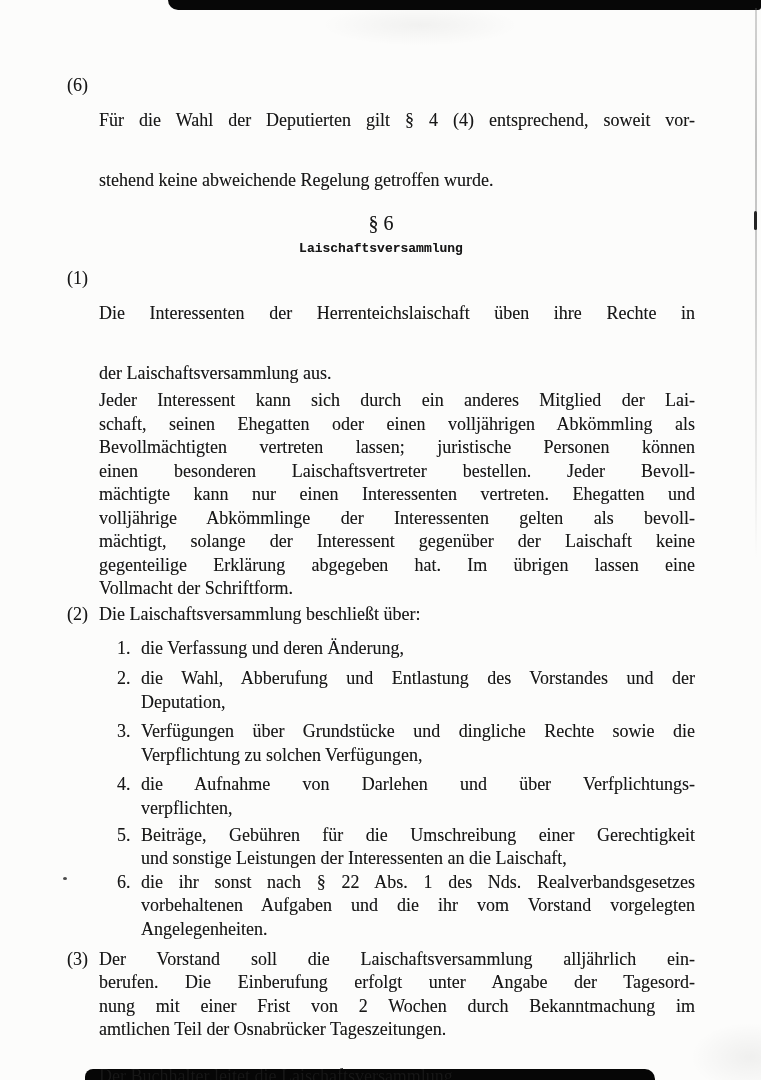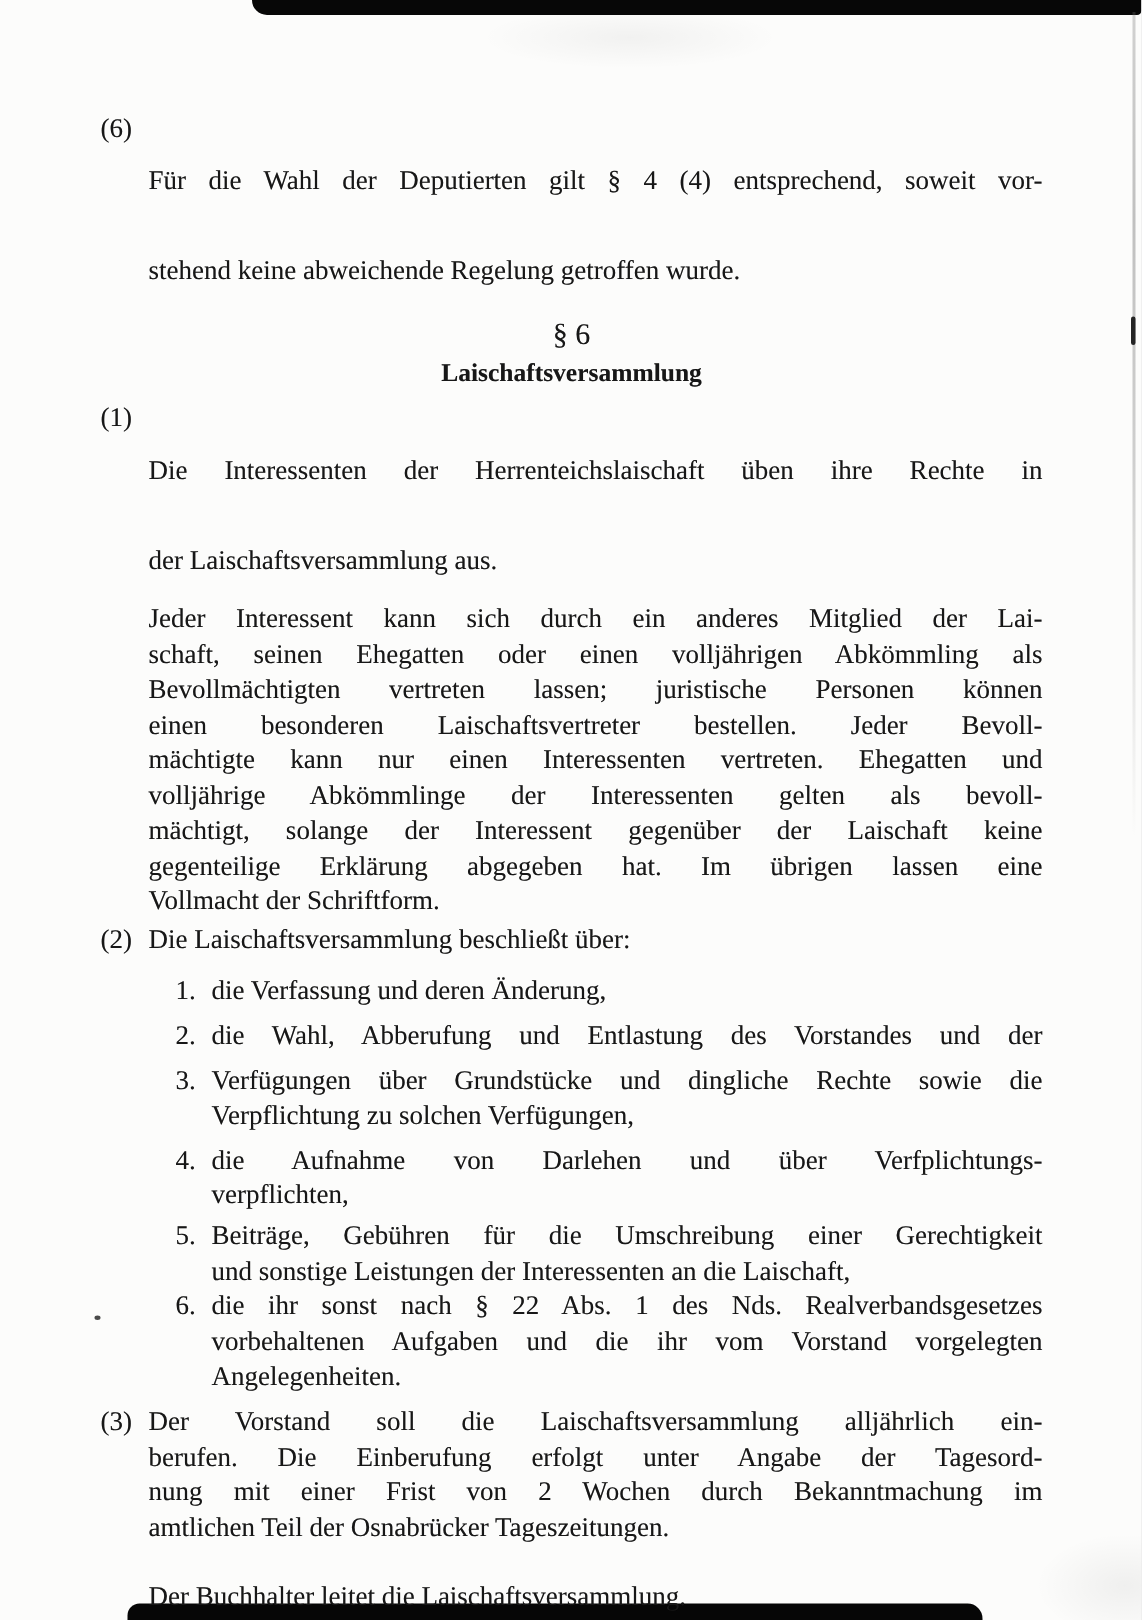--- a/index.html
+++ b/index.html
@@ -37,29 +37,29 @@
   .clause,.item{display:flex;align-items:flex-start;}
   .label{flex:0 0 32px;}
   .item{margin-left:50px;}
   .item .label{flex:0 0 24px;}
   .para{padding-left:32px;}
   .lines{flex:1 1 auto;min-width:0;}
   .line{white-space:nowrap;}
   .line.j{text-align:justify;text-align-last:justify;}
   .line.last{text-align:right;text-align-last:left;}
   .center,.center_bold{text-align:center;}
-  .center_bold{font-weight:bold;font-size:17px;}
+  .center_bold{font-weight:bold;font-size:13px;font-family:Liberation Mono, monospace;}
   [data-name="section-number"]{font-size:20px;}
 
   
   [data-name="clause-6"] .line,[data-name="clause-1"] .line{line-height:26.5px;margin-top:33px;}
   [data-name="section-number"]{margin-top:18.5px;}
   [data-name="section-title"]{margin-top:2px;}
   [data-name="clause-1"]{margin-top:6.5px;}
-  [data-name="clause-1-paragraph-2"]{margin-top:15px;}
+  [data-name="clause-1-paragraph-2"]{margin-top:3px;}
   [data-name="clause-2"]{margin-top:2.5px;}
   [data-name="list-item-1"]{margin-top:10.5px;}
   [data-name="list-item-2"]{margin-top:6.5px;}
   [data-name="list-item-3"]{margin-top:6px;}
   [data-name="list-item-4"]{margin-top:6px;}
   [data-name="list-item-5"]{margin-top:3.5px;}
   [data-name="list-item-6"]{margin-top:0;}
   [data-name="clause-3"]{margin-top:6.5px;}
   [data-name="clause-3-paragraph-2"]{margin-top:23px;}
   [data-name="page-number"]{margin-top:46px;text-align:center;
@@ -117,20 +117,21 @@
         <div class="block item" data-name="list-item-1">
           <span class="label" data-name="list-item-1-label">1.</span>
           <div class="lines">
             <div class="line last" data-name="text-line">die Verfassung und deren Änderung,</div>
           </div>
         </div>
         <div class="block item" data-name="list-item-2">
           <span class="label" data-name="list-item-2-label">2.</span>
           <div class="lines">
             <div class="line j" data-name="text-line">die Wahl, Abberufung und Entlastung des Vorstandes und der</div>
+            <div class="line last" data-name="text-line">Deputation,</div>
           </div>
         </div>
         <div class="block item" data-name="list-item-3">
           <span class="label" data-name="list-item-3-label">3.</span>
           <div class="lines">
             <div class="line j" data-name="text-line">Verfügungen über Grundstücke und dingliche Rechte sowie die</div>
             <div class="line last" data-name="text-line">Verpflichtung zu solchen Verfügungen,</div>
           </div>
         </div>
         <div class="block item" data-name="list-item-4">

